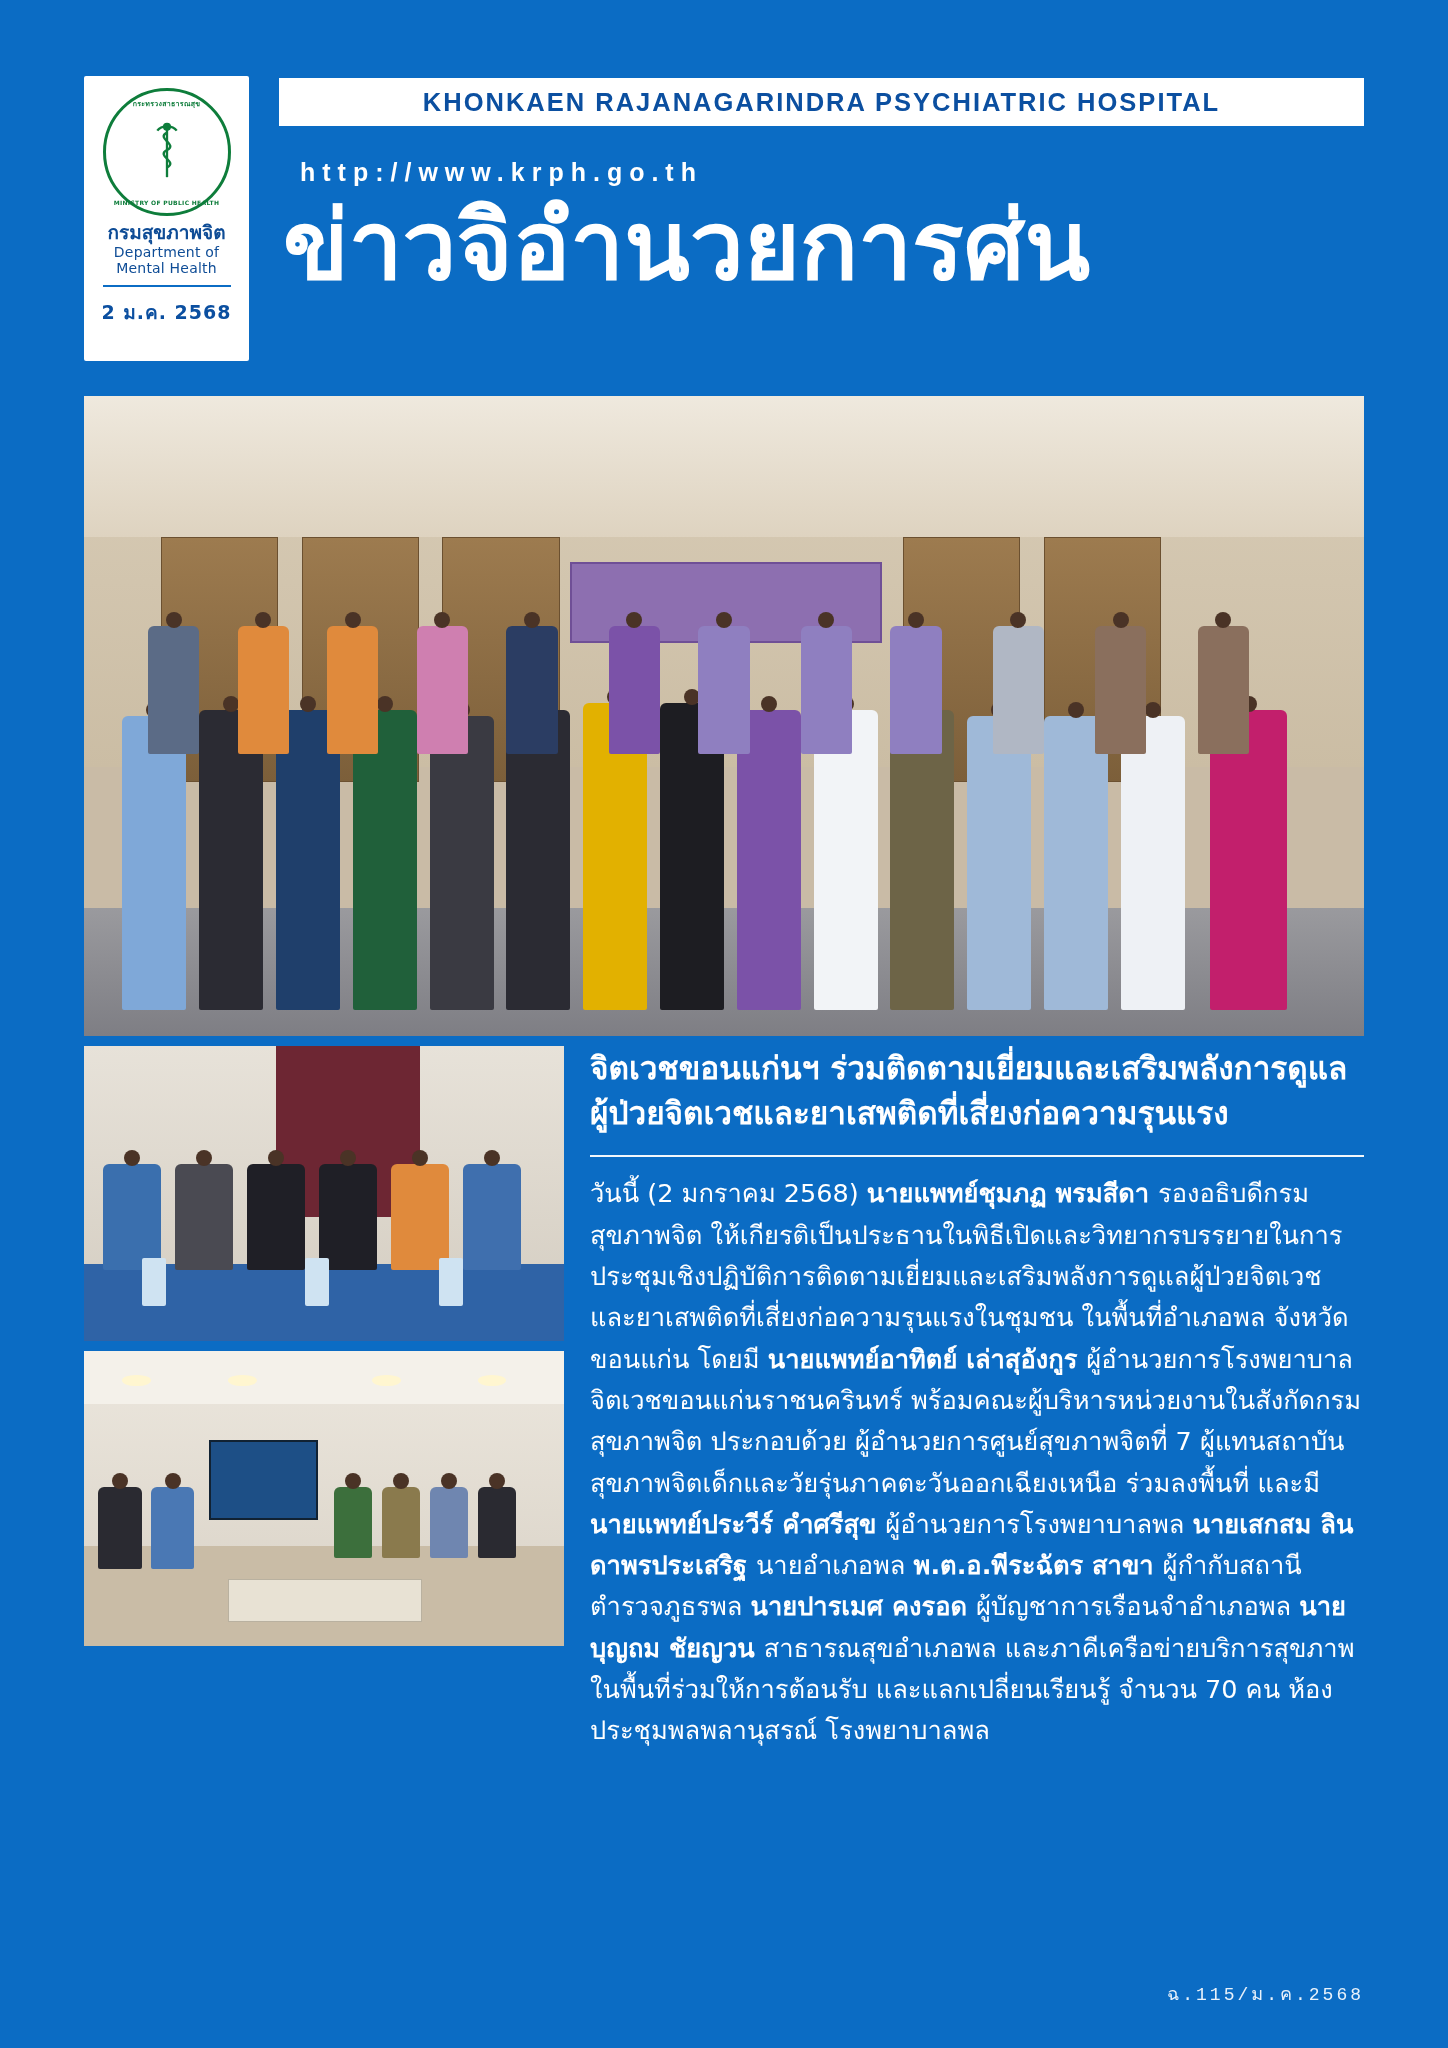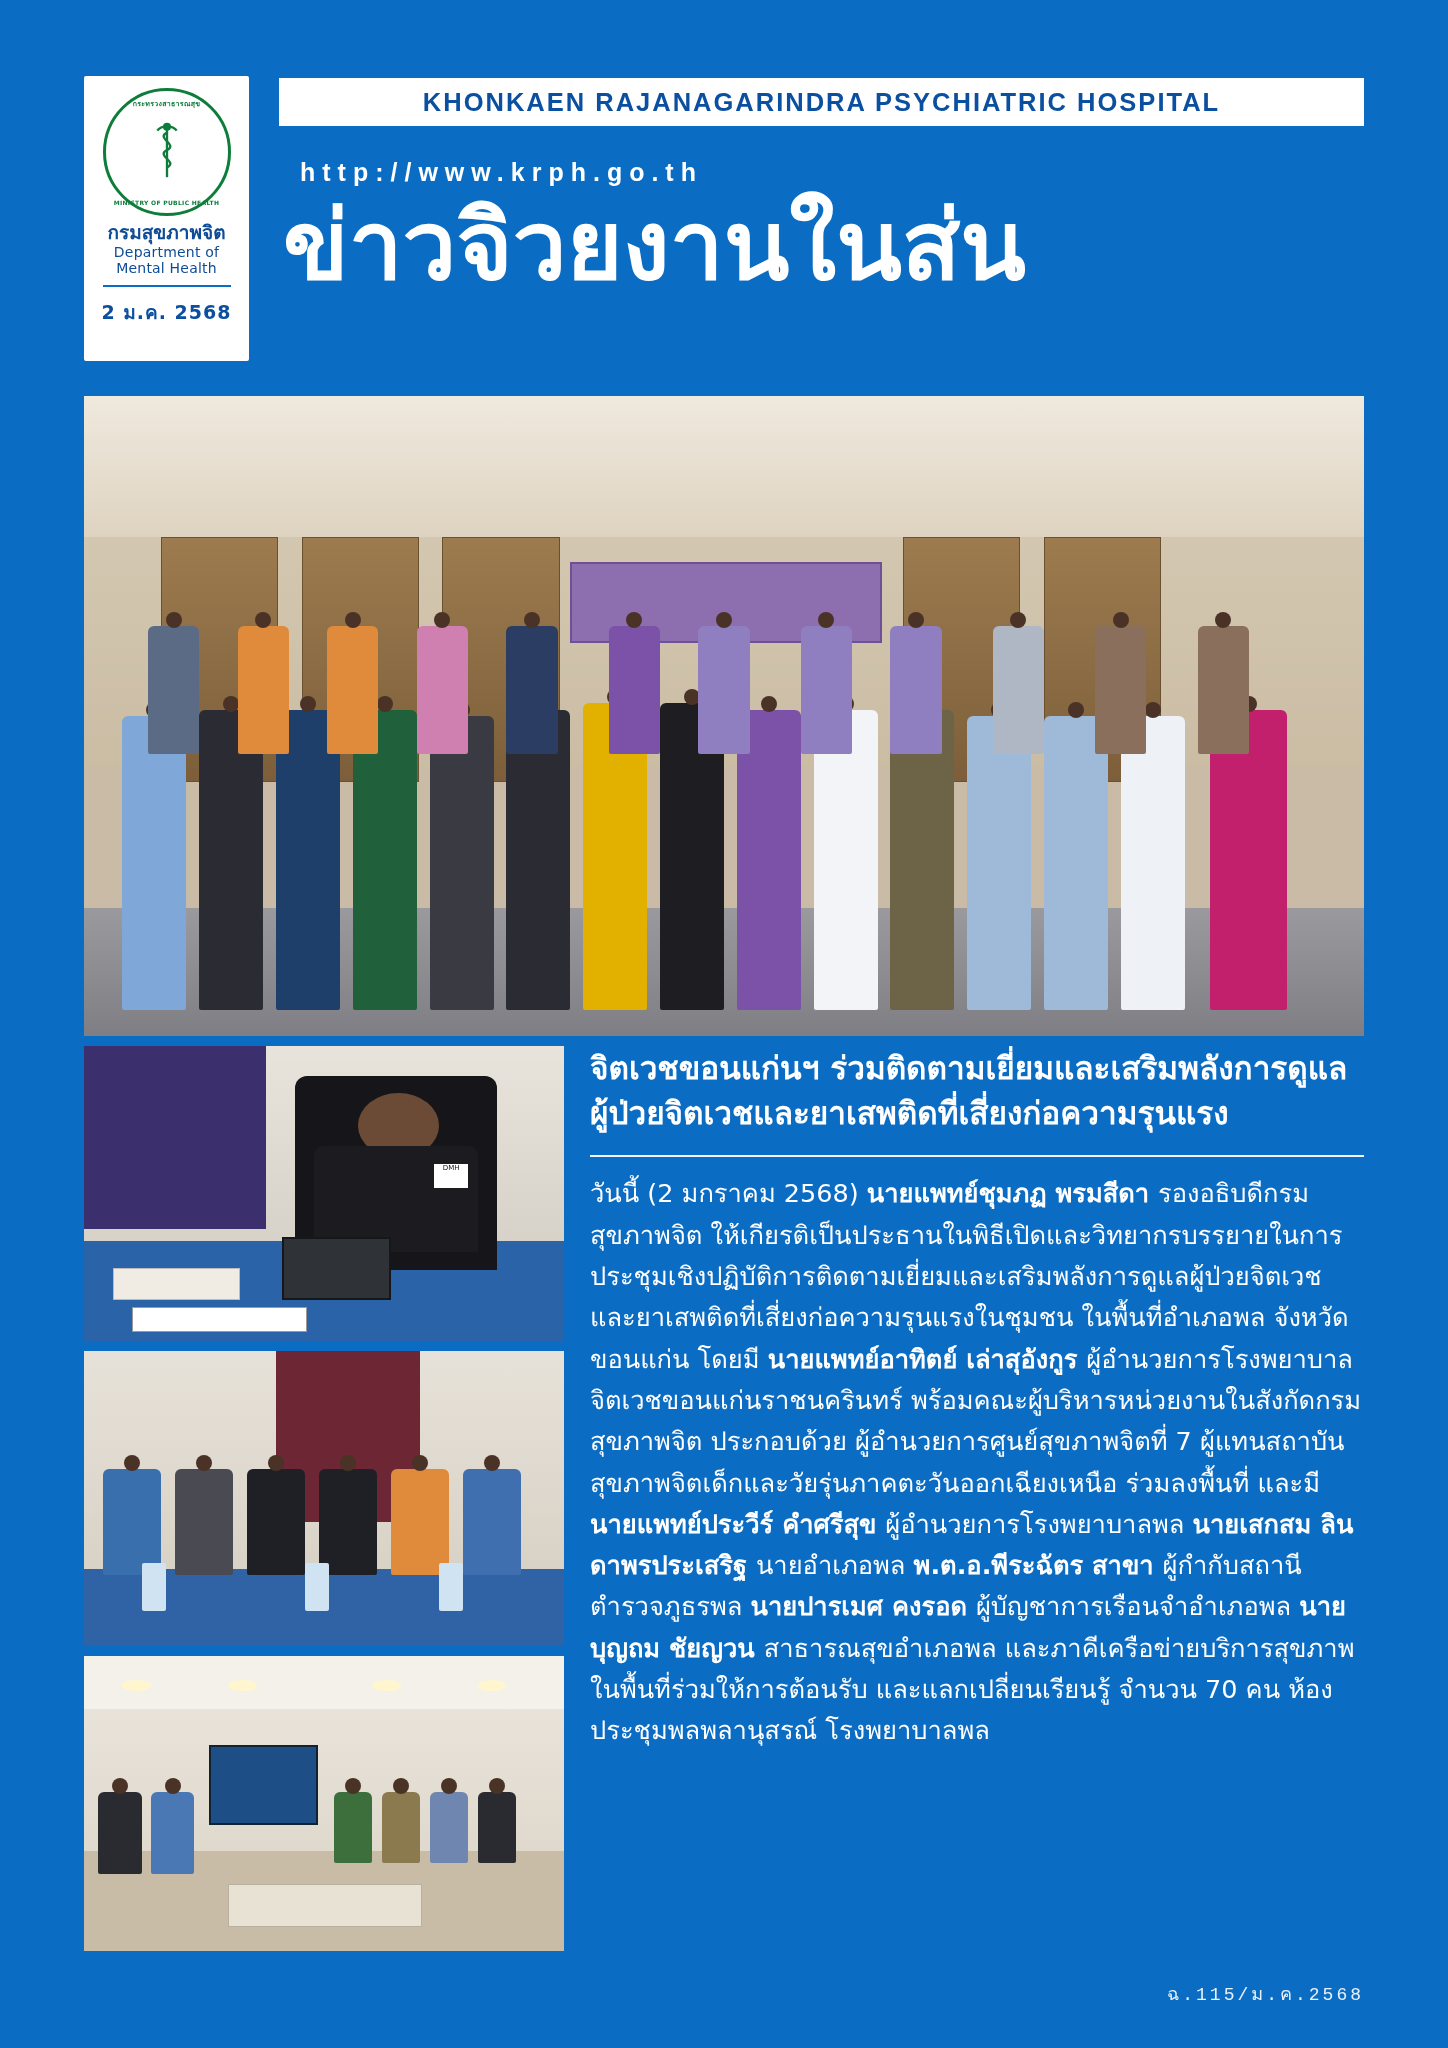--- a/index.html
+++ b/index.html
@@ -257,21 +257,21 @@
     <div class="logo-divider"></div>
     <div class="logo-date">2 ม.ค. 2568</div>
   </div>
 
   <div class="hospital-title-bar">
     <span>KHONKAEN  RAJANAGARINDRA  PSYCHIATRIC  HOSPITAL</span>
   </div>
 
   <div class="website">http://www.krph.go.th</div>
 
-  <div class="masthead">ข่าวจิวยงานในส่น</div>
+  <div class="masthead">ข่าวจิอำนวยการศ่น</div>
 </div>
 
 <div class="hero-photo">
   <div class="scene">
     <div class="grp-wall"></div>
     <div class="grp-ceiling"></div>
     <div class="door" style="left:6%"></div>
     <div class="door" style="left:17%"></div>
     <div class="door" style="left:28%"></div>
     <div class="grp-banner"></div>
@@ -359,34 +359,20 @@
         <i class="head"></i>
       </div>
     <div class="person" style="left:87%;bottom:44%;width:4%;height:20%;background:#8a6f5d">
         <i class="head"></i>
       </div>
   </div>
 </div>
 
 <div class="left-col">
 
-  <div class="photo-sm">
-    <div class="scene">
-      <div style="position:absolute;inset:0;background:linear-gradient(#e8e4dc,#cfc9bf)"></div>
-      <div style="position:absolute;left:0;top:0;width:38%;height:62%;background:#3b2f6e"></div>
-      <div style="position:absolute;left:0;bottom:0;width:100%;height:34%;background:#2b63a8"></div>
-      <div class="ph-chairblack" style="right:14%;top:10%;width:42%;height:66%"></div>
-      <div style="position:absolute;right:26%;top:16%;width:17%;height:22%;border-radius:50%;background:#6b4b35"></div>
-      <div style="position:absolute;right:18%;top:34%;width:34%;height:36%;background:#1c1c20;border-radius:10px 10px 0 0"></div>
-      <div style="position:absolute;right:20%;top:40%;width:7%;height:8%;background:#ffffff;font-size:7px;color:#111;text-align:center">DMH</div>
-      <div style="position:absolute;right:36%;bottom:14%;width:22%;height:20%;background:#2f3237;border:2px solid #15171a"></div>
-      <div style="position:absolute;left:6%;bottom:14%;width:26%;height:10%;background:#f0ece4;border:1px solid #bbb"></div>
-      <div style="position:absolute;left:10%;bottom:3%;width:36%;height:8%;background:#ffffff;border:1px solid #999"></div>
-    </div>
-  </div>
 
   <div class="photo-sm">
     <div class="scene">
       <div style="position:absolute;inset:0;background:linear-gradient(#e7e2d9,#d3ccc0)"></div>
       <div style="position:absolute;left:40%;top:0;width:30%;height:58%;background:#6d2633"></div>
       <div style="position:absolute;left:0;bottom:0;width:100%;height:26%;background:#2f63a6"></div>
       <div class="person" style="left:4%;bottom:24%;width:12%;height:36%;background:#3a6fae">
           <i class="head"></i>
         </div>
       <div class="person" style="left:19%;bottom:24%;width:12%;height:36%;background:#4a4a52">

